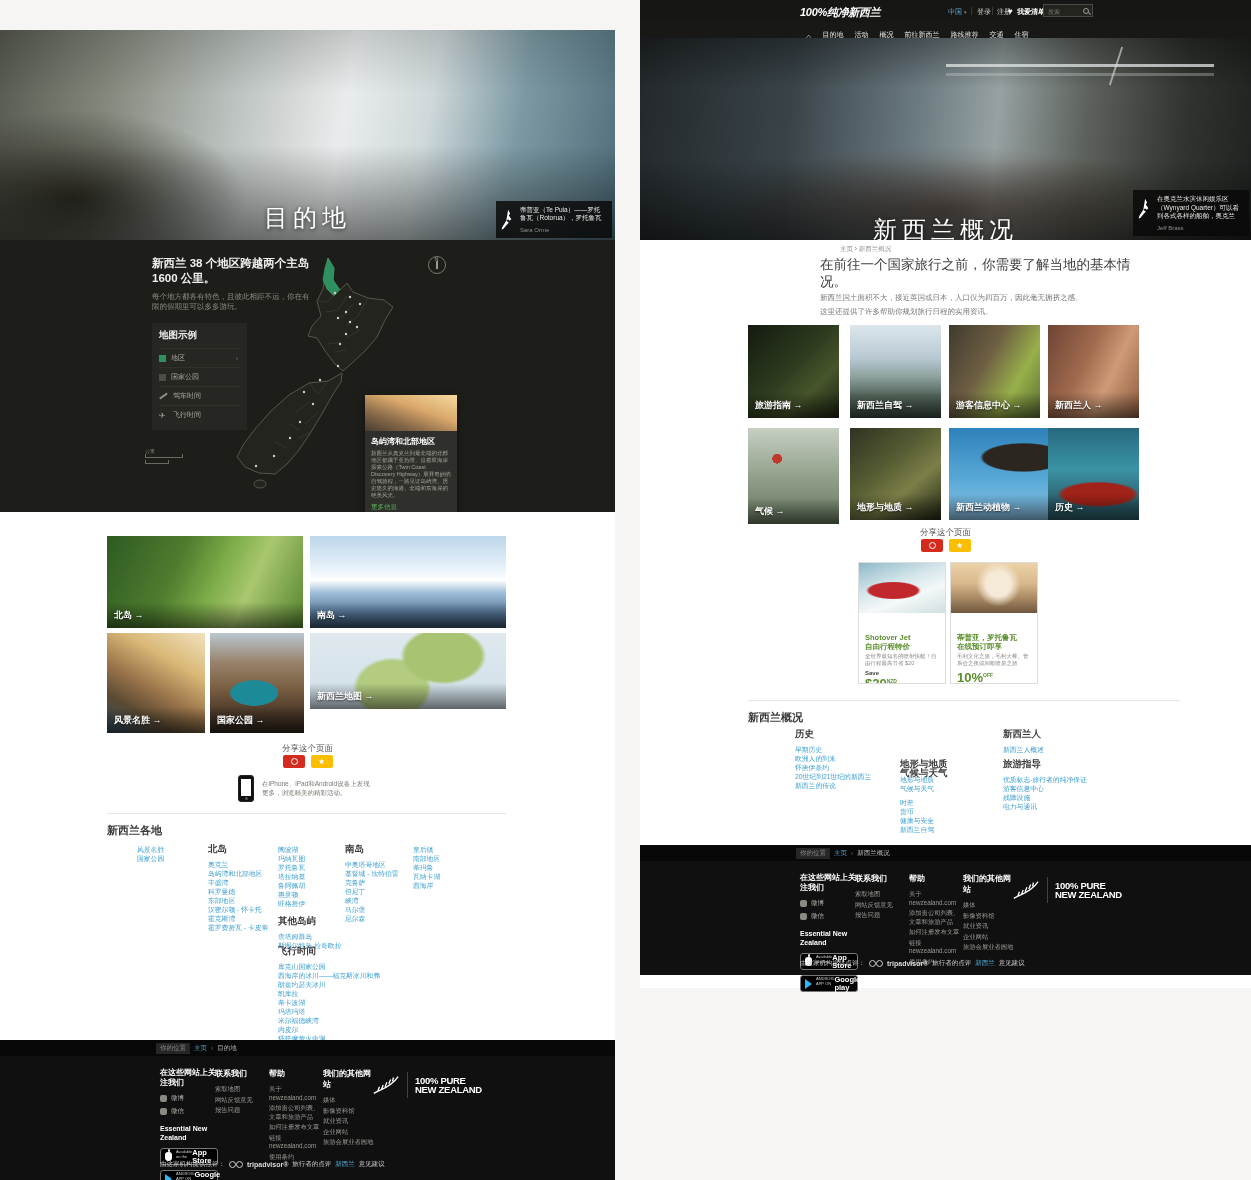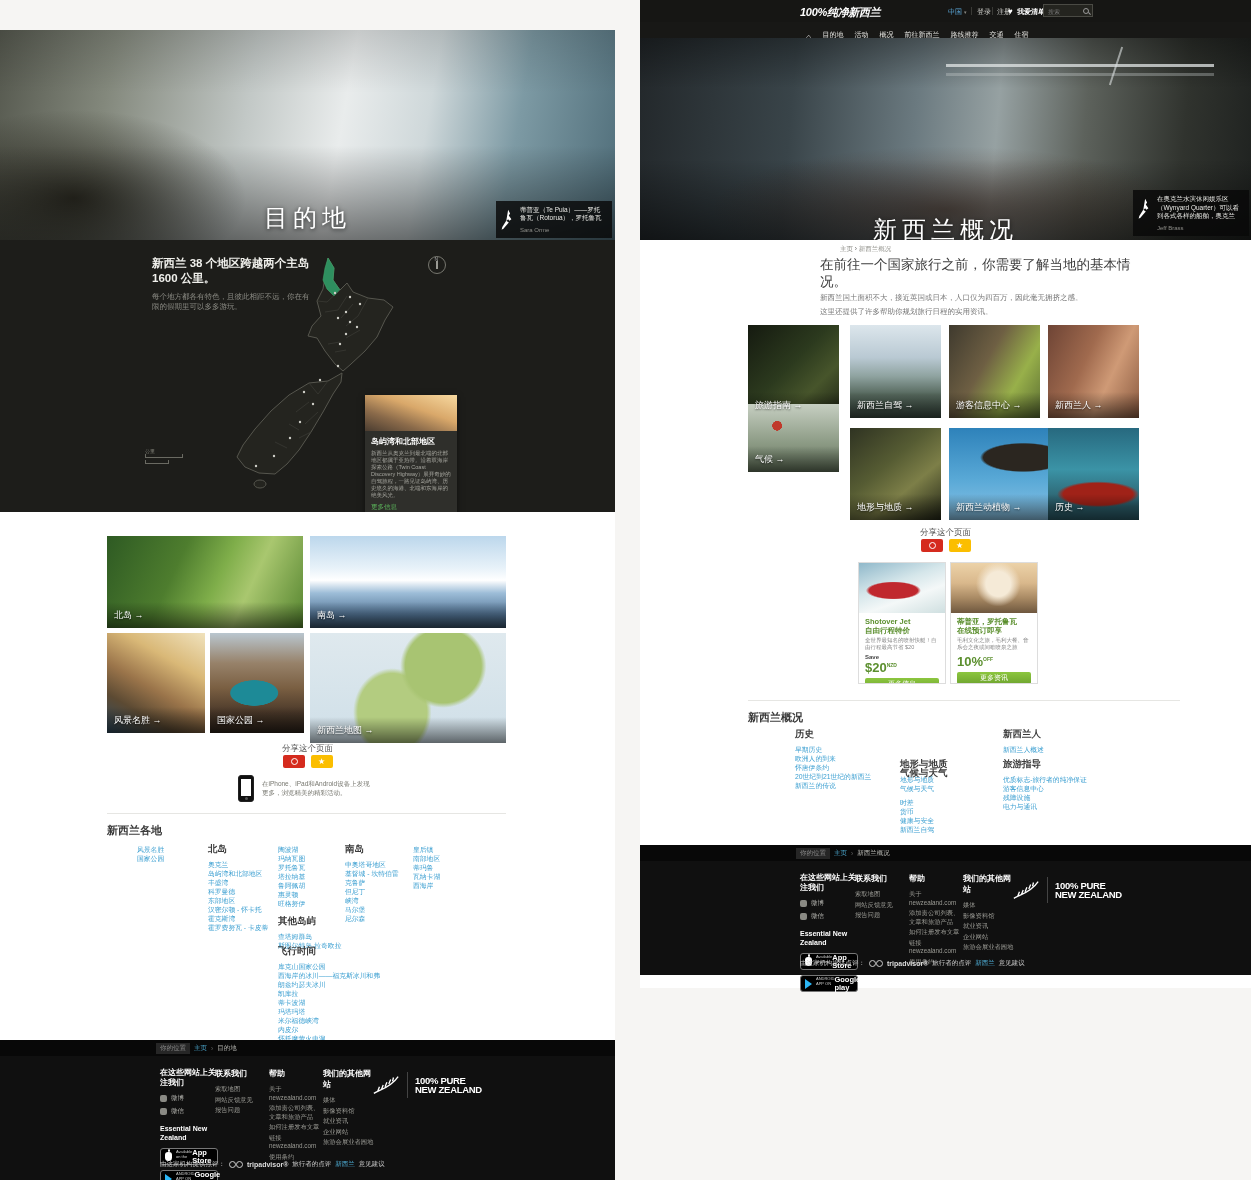--- a/index.html
+++ b/index.html
@@ -82,21 +82,21 @@
   .tooltip-body{padding:5px 6px 6px}
   .tt-title{color:#fff;font-size:8px;font-weight:bold;margin-bottom:3px}
   .tt-text{color:#a5a59e;font-size:5.5px;line-height:7px}
   .tt-link{display:block;color:#5cb85c;font-size:6.5px;margin-top:4px}
 
   
   .card{position:absolute;overflow:hidden;cursor:pointer}
   .card-img{position:absolute;inset:0}
   .card::after{content:"";position:absolute;left:0;right:0;bottom:0;height:26px;
      background:linear-gradient(transparent,rgba(0,0,0,.55))}
-  .card-label{position:absolute;left:7px;bottom:6px;color:#fff;font-weight:normal;font-size:9px;z-index:2;
+  .card-label{position:absolute;left:7px;bottom:6px;color:#fff;font-weight:bold;font-size:9px;z-index:2;
      text-shadow:0 1px 2px rgba(0,0,0,.7)}
   .card-label::after{content:"\00a0\2192";font-weight:normal}
 
   .img-garden{background:linear-gradient(115deg,#2e5a23,#4e7d2e 35%,#7fae4a 55%,#a9c76f 70%,#55842f)}
   .img-mountains{background:linear-gradient(180deg,#bcd7ec,#e8f2f9 35%,#ffffff 48%,#9dbdd8 62%,#567899 85%,#39536b)}
   .img-cliff{background:linear-gradient(210deg,#f0e2bd,#d9b877 30%,#9a744a 55%,#5c4a33 75%,#2f4a5e)}
   .img-volcano{background:radial-gradient(ellipse 26% 13% at 47% 60%,#1d8a97 96%,transparent),
      linear-gradient(180deg,#b9c6cf,#97826a 30%,#7a5f42 55%,#4a3829 80%,#2d231a)}
   .img-mapimg{background:radial-gradient(ellipse 22% 38% at 68% 30%,#a8c472 88%,transparent),
      radial-gradient(ellipse 20% 40% at 42% 72%,#b3cc80 88%,transparent),
@@ -135,21 +135,21 @@
   .sec-divider{position:absolute;height:1px;background:#e6e6e3}
   .sec-heading{position:absolute;font-size:11px;font-weight:bold;color:#3a3a3a}
   .link-col{position:absolute}
   .col-heading{font-size:9.5px;font-weight:bold;color:#3a3a3a;margin-bottom:4px}
   .lnk{display:block;color:#3b9fd1;font-size:6.8px;line-height:9px}
 
   
   .deals{position:absolute;left:218px;top:562px;display:flex;gap:4px}
   .deal-card{width:88px;height:122px;border:1px solid #ddd;background:#fff;box-sizing:border-box;overflow:hidden}
   .deal-img{height:50px}
-  .deal-title{font-size:7.5px;font-weight:bold;color:#5b8f2e;line-height:9px;margin:4px 6px 2px}
+  .deal-title{font-size:7.5px;font-weight:bold;color:#5b8f2e;line-height:9px;margin:20px 6px 2px}
   .deal-desc{font-size:5.5px;color:#888;line-height:7px;margin:0 6px}
   .deal-save{font-size:6px;font-weight:bold;color:#444;margin:3px 6px 0}
   .deal-price{font-size:13px;font-weight:bold;color:#5b8f2e;margin:0 6px}
   .deal-price sup{font-size:5px}
   .deal-btn{margin:3px 6px;height:12px;line-height:12px;text-align:center;background:linear-gradient(#8cc63f,#6fa52f);
      color:#fff;font-size:7px;border-radius:2px;cursor:pointer}
 
   
   .crumb-line{position:absolute;left:200px;top:245px;font-size:6.5px;color:#9a9a94}
   .crumb-line a{color:#8a8a84}
@@ -205,20 +205,41 @@
       </svg>
       <div class="credit-text">蒂普亚（Te Puia）——罗托鲁瓦（Rotorua），罗托鲁瓦</div>
       <div class="credit-author">Sara Orme</div>
     </div>
   </div>
 
   <div class="map-section">
     <div class="ms-heading">新西兰 38 个地区跨越两个主岛 1600 公里。</div>
     <div class="ms-body">每个地方都各有特色，且彼此相距不远，你在有限的假期里可以多多游玩。</div>
 
+    <div class="legend">
+      <div class="legend-title">地图示例</div>
+      <div>
+        <div class="legend-item lg-region">
+            <span class="legend-swatch"></span>
+            <span>地区</span>
+          </div>
+          <div class="legend-item lg-park">
+            <span class="legend-swatch"></span>
+            <span>国家公园</span>
+          </div>
+          <div class="legend-item lg-drive">
+            <span class="legend-swatch"></span>
+            <span>驾车时间</span>
+          </div>
+          <div class="legend-item lg-fly">
+            <span class="legend-swatch"></span>
+            <span>飞行时间</span>
+          </div>
+      </div>
+    </div>
 
     <div class="compass"></div>
 
     <div class="map-scale">
       <span>公里</span>
       <div class="bar1"></div><div class="bar2"></div>
     </div>
 
     <div class="map-wrap">
       <svg viewBox="0 0 265 256" width="265" height="256">
@@ -300,21 +321,21 @@
         <div class="card-label">南岛</div>
       </div>
       <div class="card" style="left: 107px; top: 603px; position: absolute; width: 98px; height: 100px;">
         <div class="card-img img-cliff"></div>
         <div class="card-label">风景名胜</div>
       </div>
       <div class="card" style="left: 210px; top: 603px; position: absolute; width: 94px; height: 100px;">
         <div class="card-img img-volcano"></div>
         <div class="card-label">国家公园</div>
       </div>
-      <div class="card" style="left: 310px; top: 603px; position: absolute; width: 196px; height: 110px; text-align: center;">
+      <div class="card" style="left: 310px; top: 603px; position: absolute; width: 196px; height: 76px; text-align: center;">
         <div class="card-img img-mapimg"></div>
         <div class="card-label">新西兰地图</div>
       </div>
   </div>
 
   <div class="share-title" style="top:713px">分享这个页面</div>
   <div class="share-btns" style="top:724px">
     <span class="share-btn weibo"></span><span class="share-btn qzone"></span>
   </div>
 
@@ -552,21 +573,21 @@
         <div class="card-label">新西兰自驾</div>
       </div>
       <div class="card" style="left: 309px; top: 325px; position: absolute; width: 91px; height: 93px;">
         <div class="card-img img-ivisit"></div>
         <div class="card-label">游客信息中心</div>
       </div>
       <div class="card" style="left: 408px; top: 325px; position: absolute; width: 91px; height: 93px;">
         <div class="card-img img-people"></div>
         <div class="card-label">新西兰人</div>
       </div>
-      <div class="card" style="left: 108px; top: 404px; position: absolute; width: 91px; height: 68px;">
+      <div class="card" style="left: 108px; top: 428px; position: absolute; width: 91px; height: 96px;">
         <div class="card-img img-climate"></div>
         <div class="card-label">气候</div>
       </div>
       <div class="card" style="left: 210px; top: 428px; position: absolute; width: 91px; height: 92px;">
         <div class="card-img img-terrain"></div>
         <div class="card-label">地形与地质</div>
       </div>
       <div class="card" style="left: 309px; top: 428px; position: absolute; width: 91px; height: 92px; padding-left: 44px;">
         <div class="card-img img-wildlife"></div>
         <div class="card-label">新西兰动植物</div>

